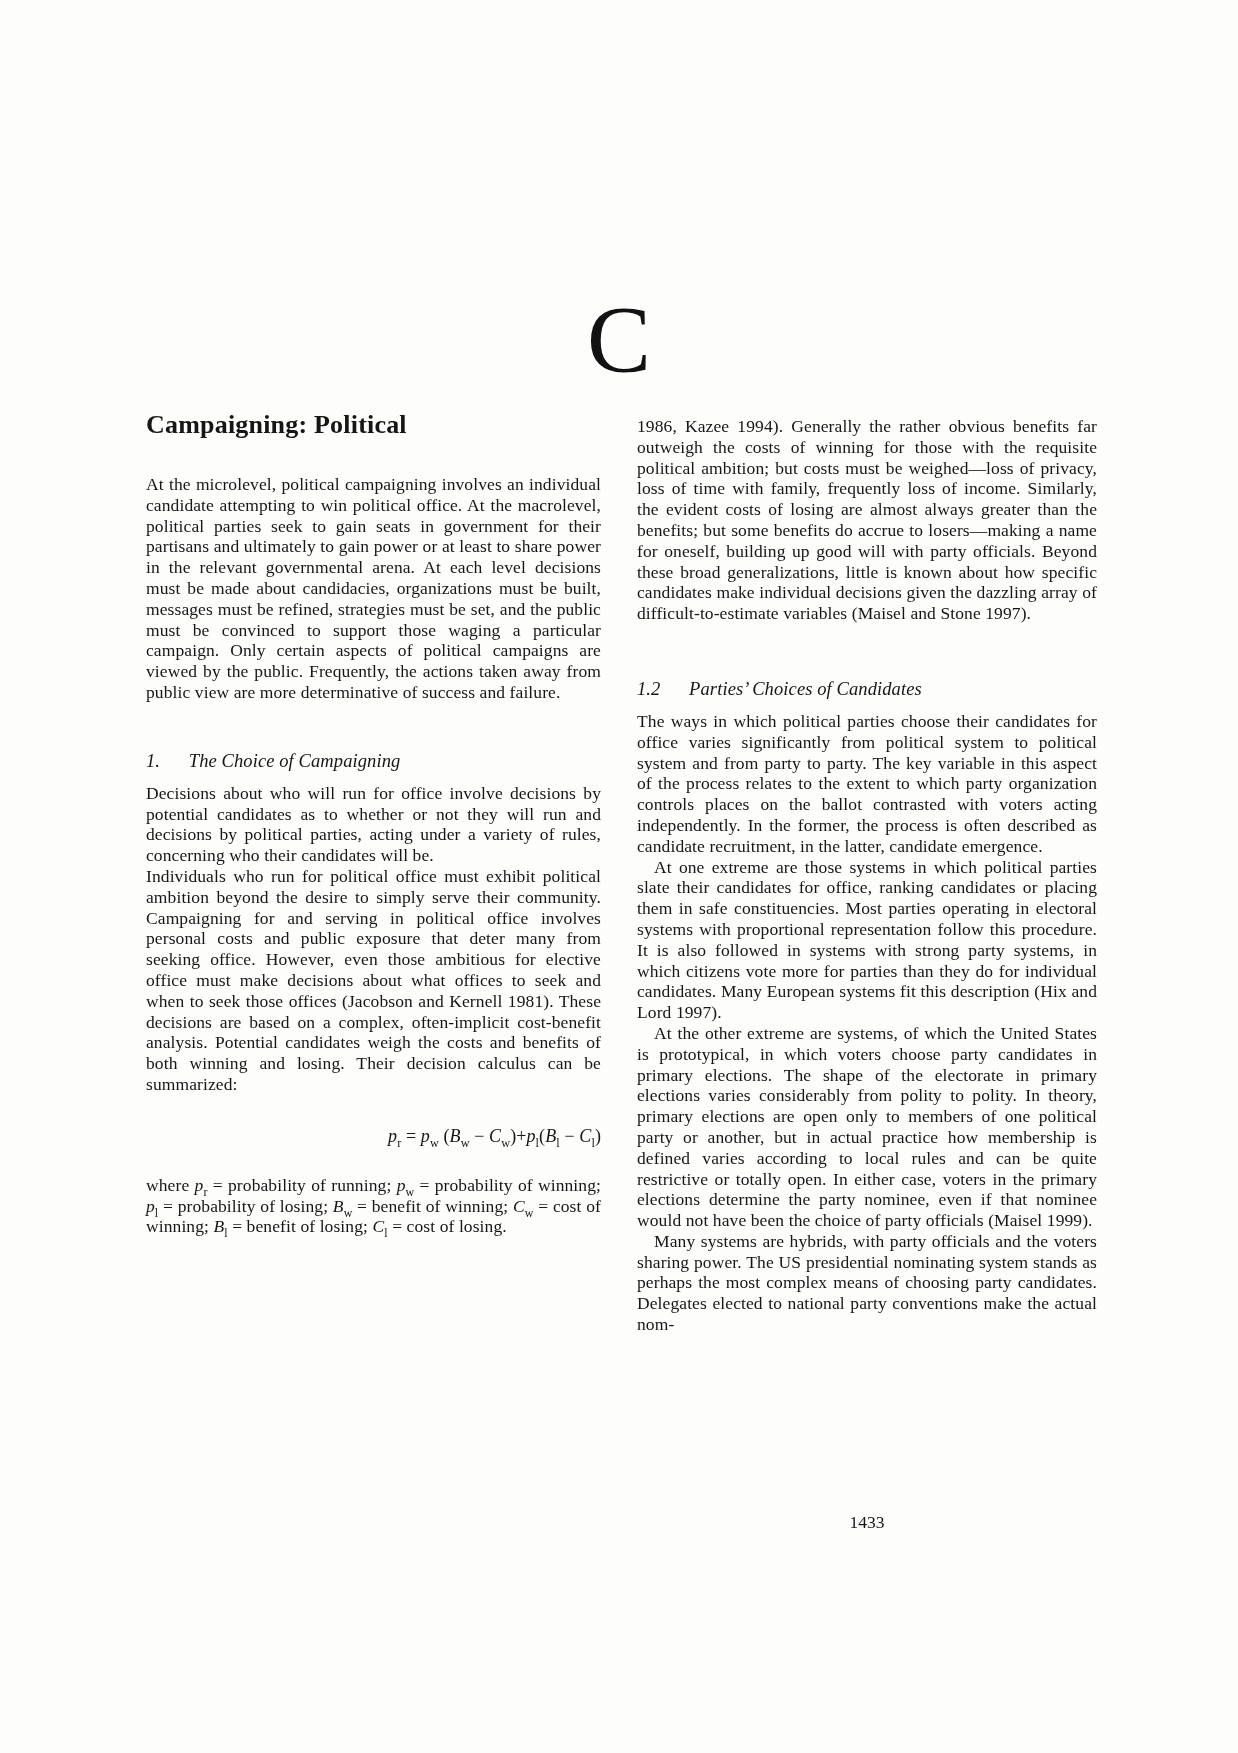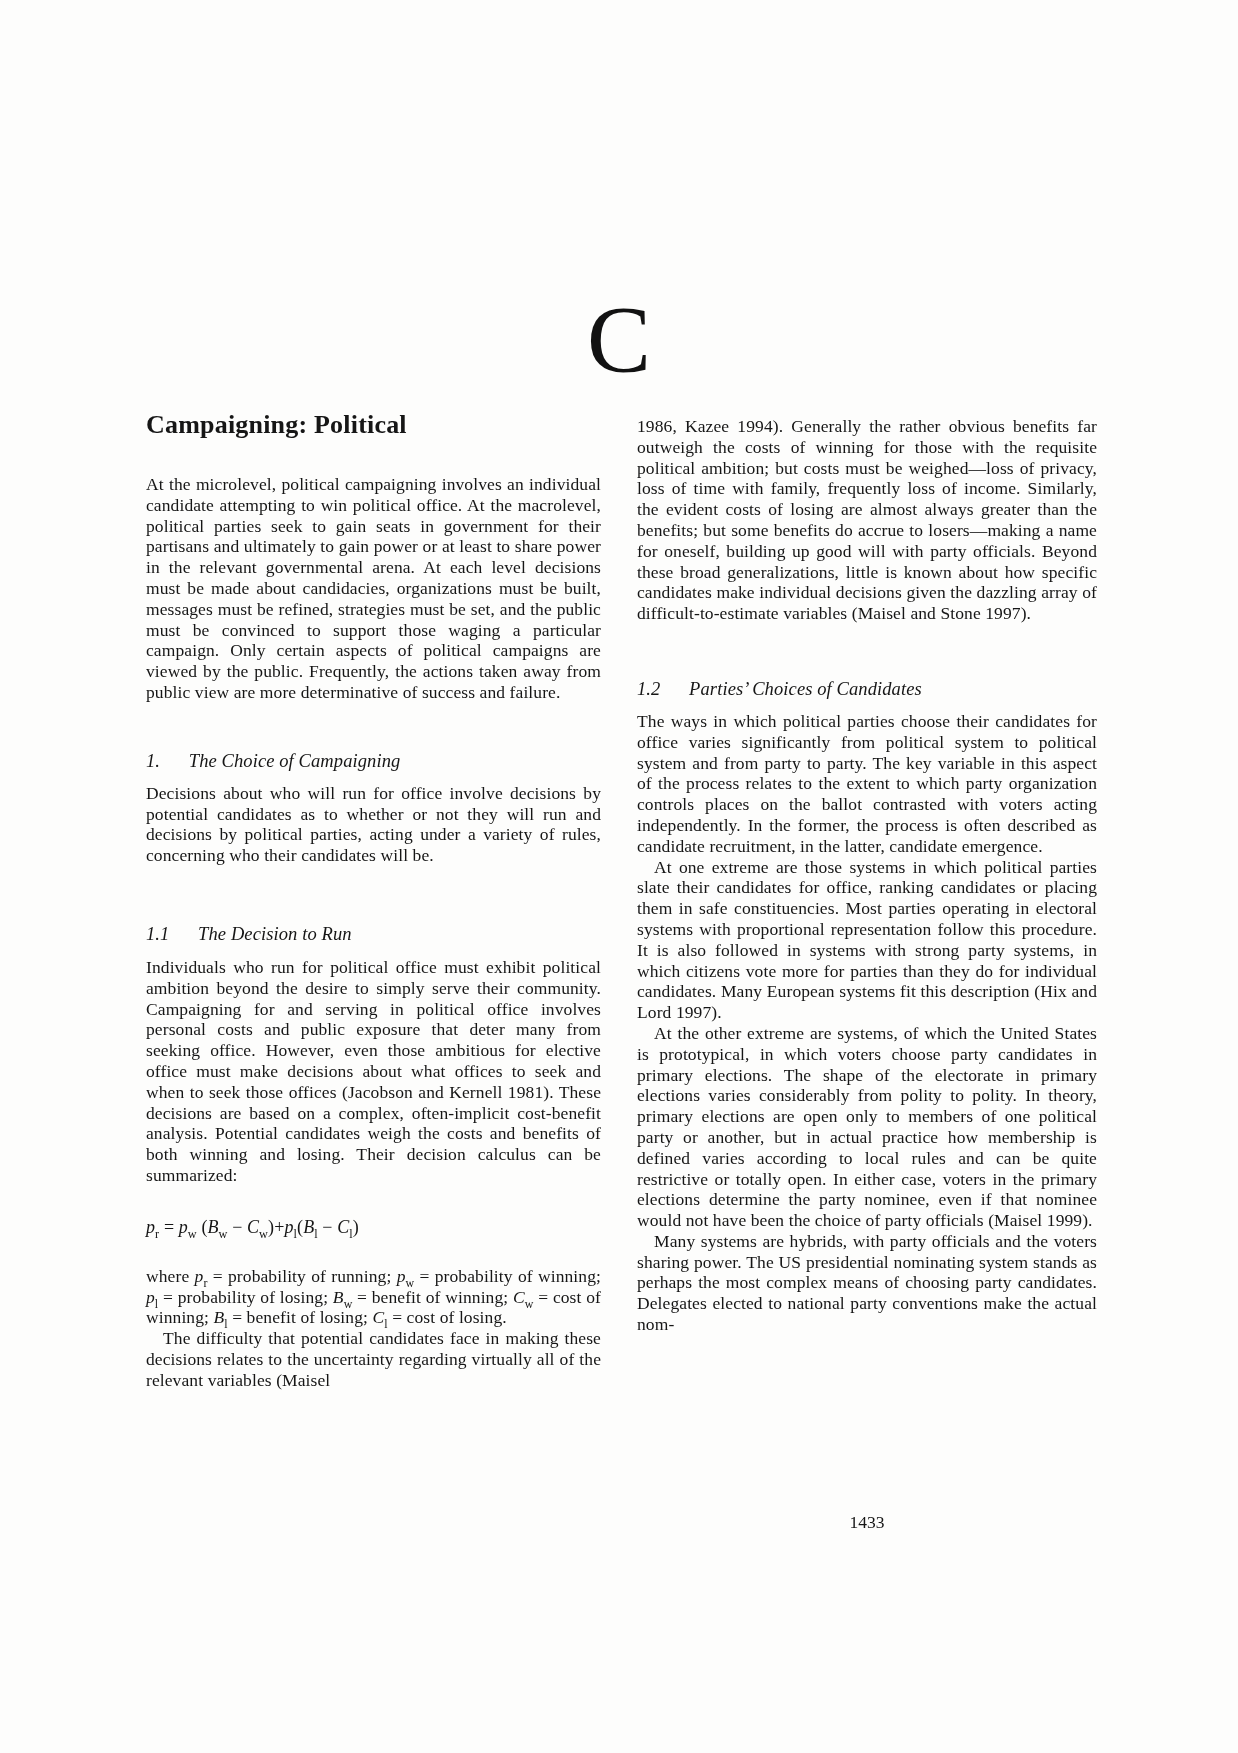--- a/index.html
+++ b/index.html
@@ -50,21 +50,21 @@
     line-height: 21px;
     text-align: left;
     margin: 0;
   }
   .h-s1  { margin: 48px 0 11px 0 !important; }
   .h-s11 { margin: 58px 0 12px 0 !important; }
   .h-s12 { margin: 55px 0 11px 0 !important; }
   .sec-num { display: inline-block; margin-right: 1.55em; }
   .formula {
     margin: 30px 0 28px 0;
-    text-align: left;
+    text-align: right;
     font-size: 18px;
     line-height: 22px;
   }
   sub { font-size: 68%; line-height: 0; }
   .page-number {
     position: absolute;
     top: 1512px; left: 637px; width: 460px;
     text-align: center;
     font-size: 17.5px;
     line-height: 20.8px;
@@ -81,31 +81,27 @@
     <h1 class="article-title">Campaigning: Political</h1>
 
     <p>At the microlevel, political campaigning involves an individual candidate attempting to win political office. At the macrolevel, political parties seek to gain seats in government for their partisans and ultimately to gain power or at least to share power in the relevant governmental arena. At each level decisions must be made about candidacies, organizations must be built, messages must be refined, strategies must be set, and the public must be convinced to support those waging a particular campaign. Only certain aspects of political campaigns are viewed by the public. Frequently, the actions taken away from public view are more determinative of success and failure.</p>
 
     <h2 class="section-heading h-s1">
       <span class="sec-num">1.</span><span>The Choice of Campaigning</span>
     </h2>
 
     <p>Decisions about who will run for office involve decisions by potential candidates as to whether or not they will run and decisions by political parties, acting under a variety of rules, concerning who their candidates will be.</p>
 
-    <h2 class="section-heading h-s11">
-      <span class="sec-num">1.1</span><span>The Decision to Run</span>
-    </h2>
 
     <p>Individuals who run for political office must exhibit political ambition beyond the desire to simply serve their community. Campaigning for and serving in political office involves personal costs and public exposure that deter many from seeking office. However, even those ambitious for elective office must make decisions about what offices to seek and when to seek those offices (Jacobson and Kernell 1981). These decisions are based on a complex, often-implicit cost-benefit analysis. Potential candidates weigh the costs and benefits of both winning and losing. Their decision calculus can be summarized:</p>
 
     <div class="formula"><i>p</i><sub>r</sub> = <i>p</i><sub>w</sub> (<i>B</i><sub>w</sub> − <i>C</i><sub>w</sub>)+<i>p</i><sub>l</sub>(<i>B</i><sub>l</sub> − <i>C</i><sub>l</sub>)</div>
 
     <p>where <i>p</i><sub>r</sub> = probability of running; <i>p</i><sub>w</sub> = probability of winning; <i>p</i><sub>l</sub> = probability of losing; <i>B</i><sub>w</sub> = benefit of winning; <i>C</i><sub>w</sub> = cost of winning; <i>B</i><sub>l</sub> = benefit of losing; <i>C</i><sub>l</sub> = cost of losing.</p>
 
-    <p class="indent">The difficulty that potential candidates face in making these decisions relates to the uncertainty regarding virtually all of the relevant variables (Maisel</p>
   </div>
 
   <div class="col col-right">
     <p>1986, Kazee 1994). Generally the rather obvious benefits far outweigh the costs of winning for those with the requisite political ambition; but costs must be weighed—loss of privacy, loss of time with family, frequently loss of income. Similarly, the evident costs of losing are almost always greater than the benefits; but some benefits do accrue to losers—making a name for oneself, building up good will with party officials. Beyond these broad generalizations, little is known about how specific candidates make individual decisions given the dazzling array of difficult-to-estimate variables (Maisel and Stone 1997).</p>
 
     <h2 class="section-heading h-s12">
       <span class="sec-num">1.2</span><span>Parties’ Choices of Candidates</span>
     </h2>
 
     <p>The ways in which political parties choose their candidates for office varies significantly from political system to political system and from party to party. The key variable in this aspect of the process relates to the extent to which party organization controls places on the ballot contrasted with voters acting independently. In the former, the process is often described as candidate recruitment, in the latter, candidate emergence.</p>

